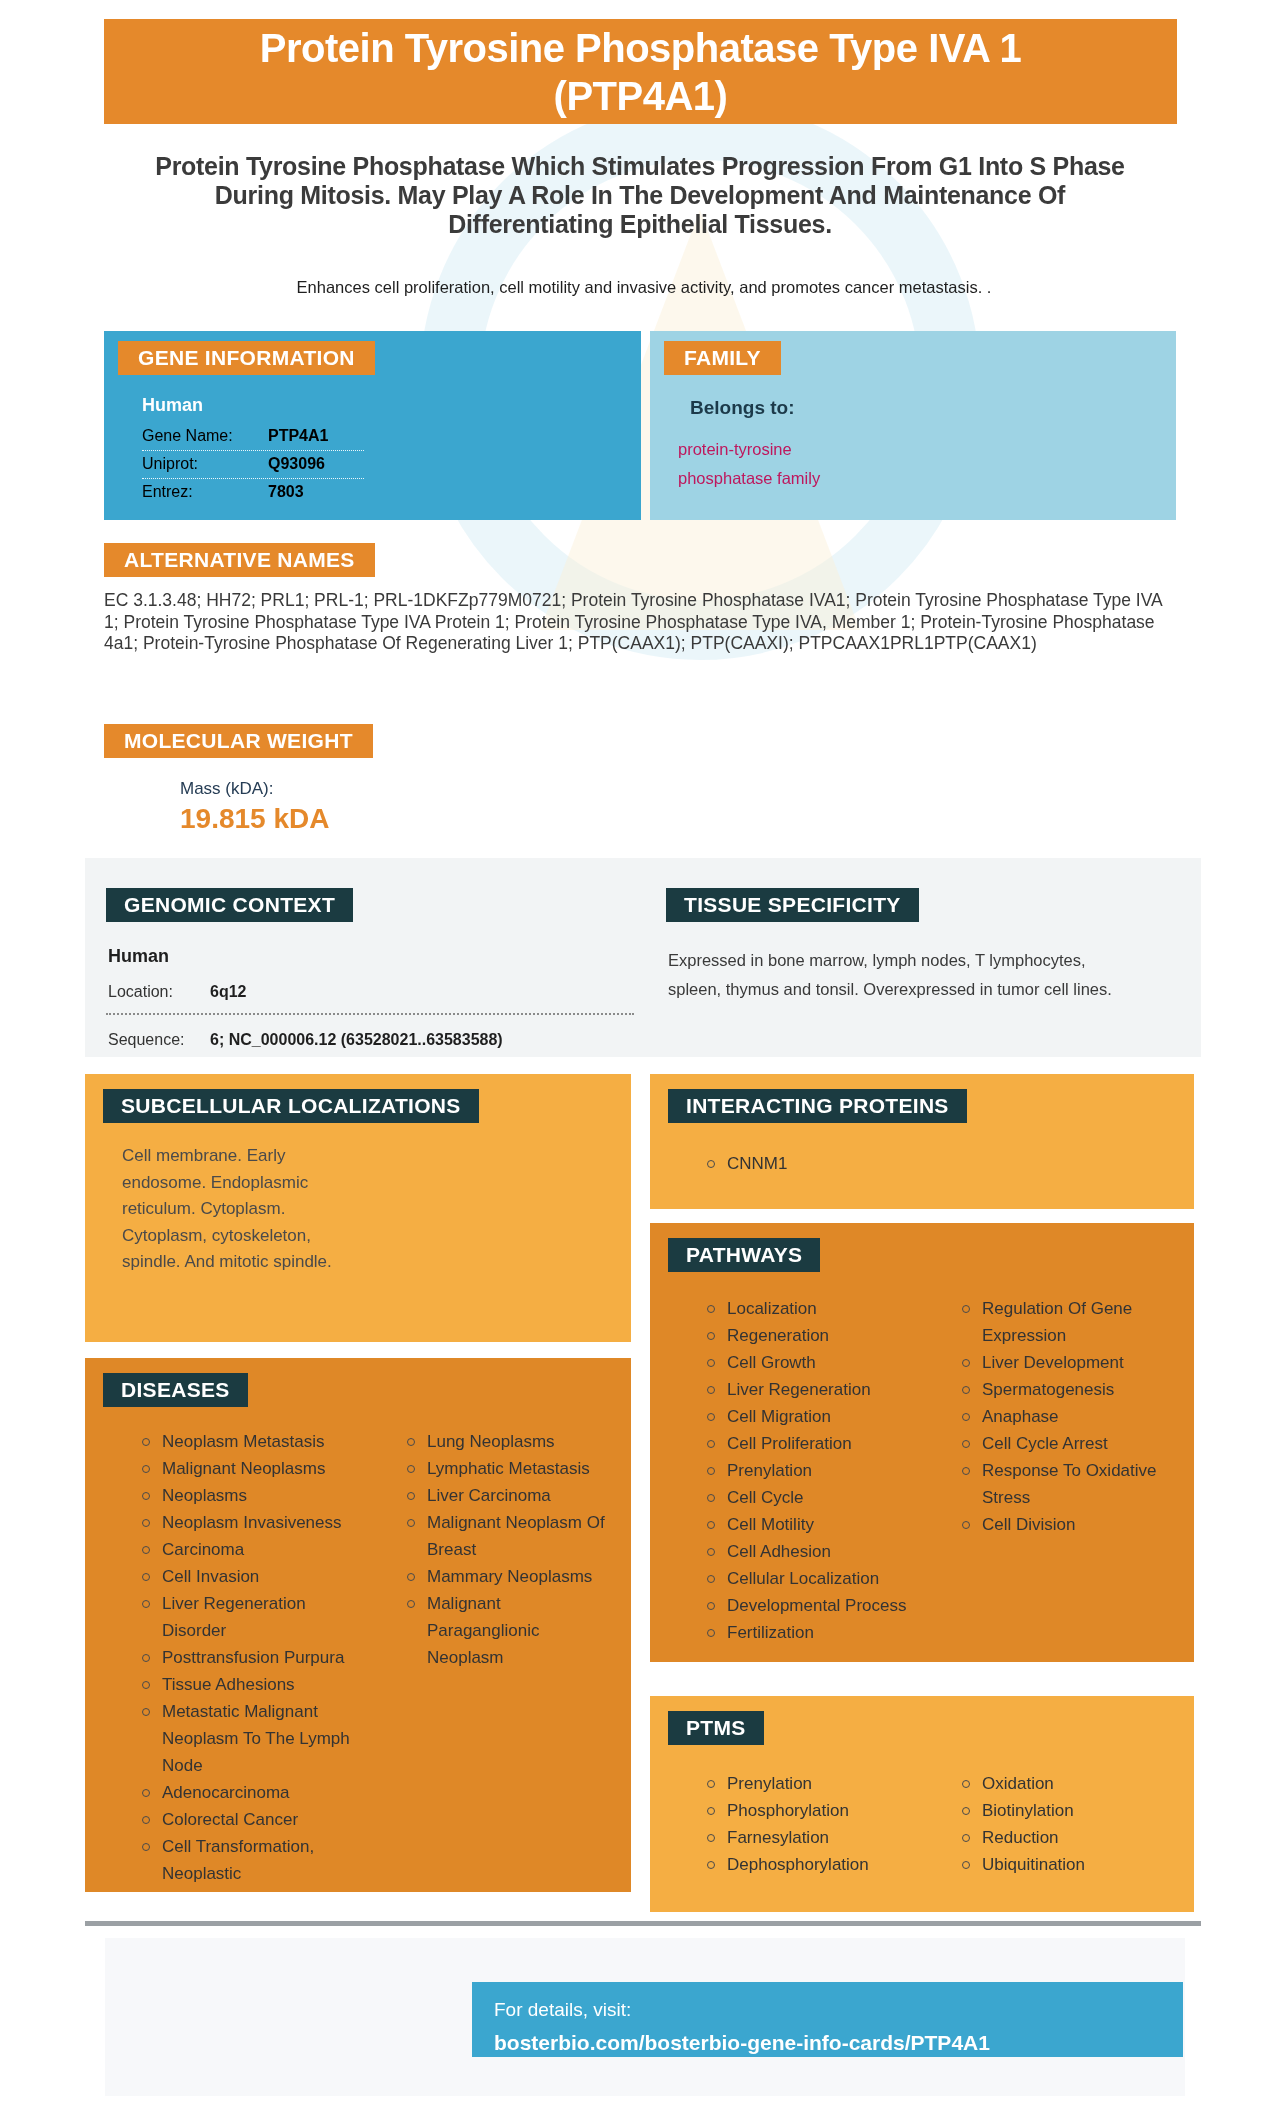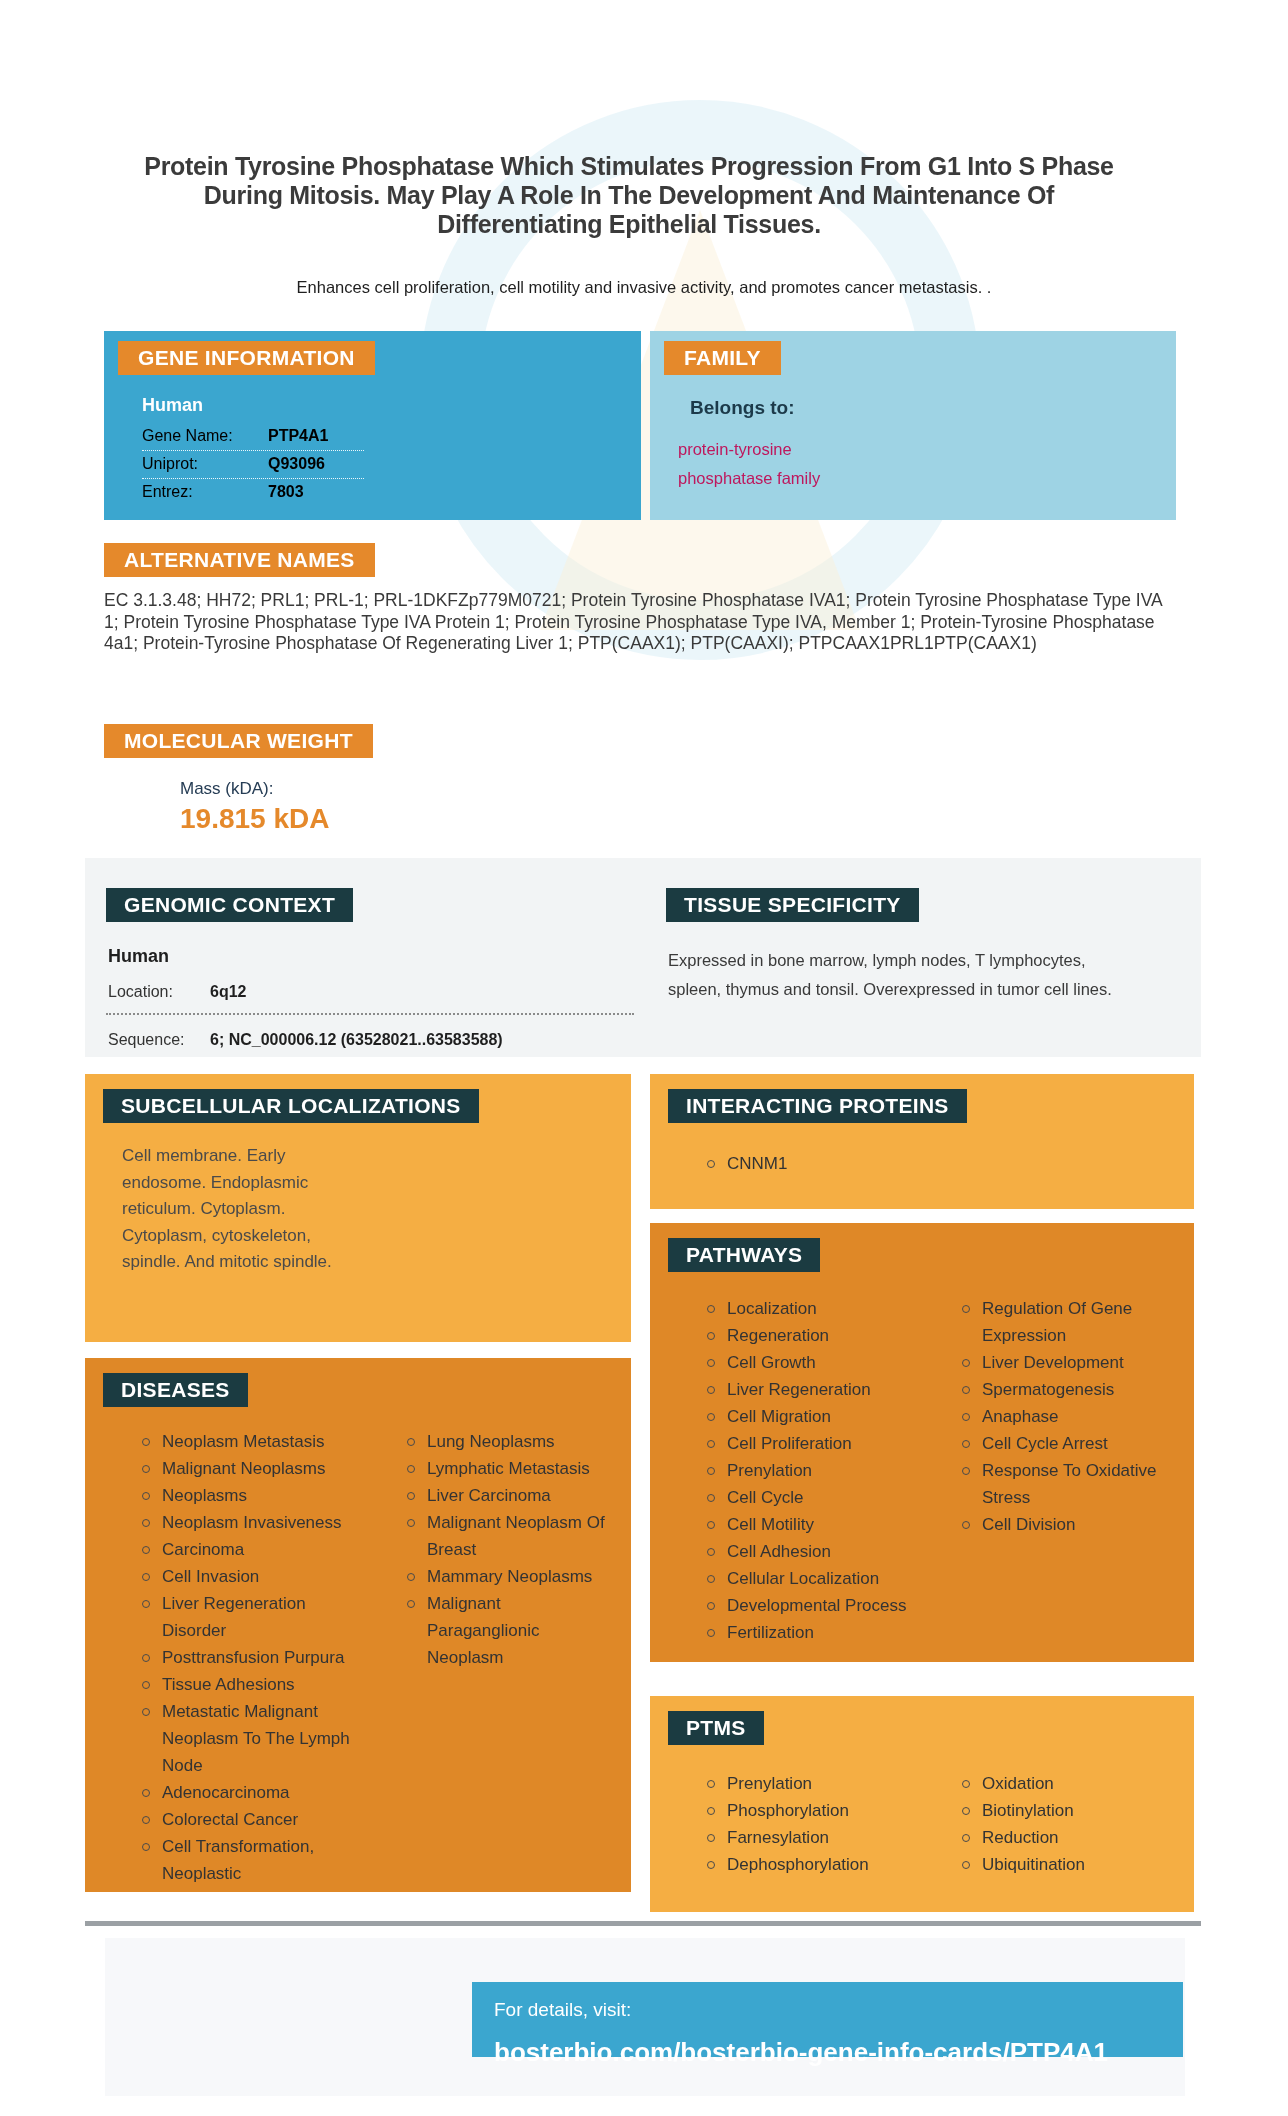--- a/index.html
+++ b/index.html
@@ -29,21 +29,21 @@
   .wm-tri{position:absolute;left:540px;top:210px;width:0;height:0;
     border-left:160px solid transparent;border-right:160px solid transparent;
     border-bottom:420px solid rgba(250,240,215,0.45);}
   section,header,footer,.block{z-index:1;}
 
   
   #header-box{position:absolute;left:104px;top:19px;width:1073px;height:105px;
     background:var(--orange);display:flex;align-items:center;justify-content:center;}
   #header-box h1{margin:0;width:900px;text-align:center;color:#ffffff;
     font-size:40px;line-height:48px;font-weight:bold;letter-spacing:-0.5px;}
-  #subtitle{position:absolute;left:124px;top:152px;width:1010px;margin:0;text-align:center;
+  #subtitle{position:absolute;left:135px;top:152px;width:1010px;margin:0;text-align:center;
     color:#3B3B3B;font-size:25px;line-height:29px;font-weight:bold;letter-spacing:-0.3px;}
   #description{position:absolute;left:0;top:278px;width:1288px;margin:0;text-align:center;
     color:#1F1F1F;font-size:16.5px;}
 
   
   .tab{display:inline-block;background:var(--orange);color:#ffffff;font-weight:bold;
     font-size:21px;line-height:22px;padding:6px 20px;letter-spacing:0.3px;white-space:nowrap;}
   .tab-dark{display:inline-block;background:var(--dark_teal);color:#ffffff;font-weight:bold;
     font-size:21px;line-height:22px;padding:6px 18px;letter-spacing:0.3px;white-space:nowrap;}
 
@@ -104,32 +104,35 @@
   #ptms-box .col-a{top:74px;}
   #ptms-box .col-b{top:74px;}
   #interacting-box ul.blist{margin:76px 0 0 50px;}
 
   
   #footer-hr{position:absolute;left:85px;top:1921px;width:1116px;height:5px;background:#9BA0A4;}
   #footer-gray{position:absolute;left:105px;top:1938px;width:1080px;height:158px;background:var(--footer_gray);}
   #footer-blue{position:absolute;left:367px;top:44px;width:711px;height:75px;background:var(--blue);
     padding:17px 7px 0 22px;color:#ffffff;}
   .visit-label{font-size:19px;}
-  .visit-link{font-size:26px;font-weight:bold;margin-top:16px;}
+  .visit-link{font-size:21px;font-weight:bold;margin-top:10px;}
 </style>
 </head>
 <body>
 
 <div class="page">
 
   <div class="watermark">
     <div class="wm-ring"></div>
     <div class="wm-tri"></div>
   </div>
 
+  <header id="header-box">
+    <h1>Protein Tyrosine Phosphatase Type IVA 1 (PTP4A1)</h1>
+  </header>
 
   <h2 id="subtitle">Protein Tyrosine Phosphatase Which Stimulates Progression From G1 Into S Phase During Mitosis. May Play A Role In The Development And Maintenance Of Differentiating Epithelial Tissues.</h2>
   <p id="description">Enhances cell proliferation, cell motility and invasive activity, and promotes cancer metastasis. .</p>
 
   <section id="gene-box">
     <div class="tab">GENE INFORMATION</div>
     <div class="gene-content">
       <div class="species">Human</div>
       <div class="gene-row dotted-b">
         <span class="glabel">Gene Name:</span>

